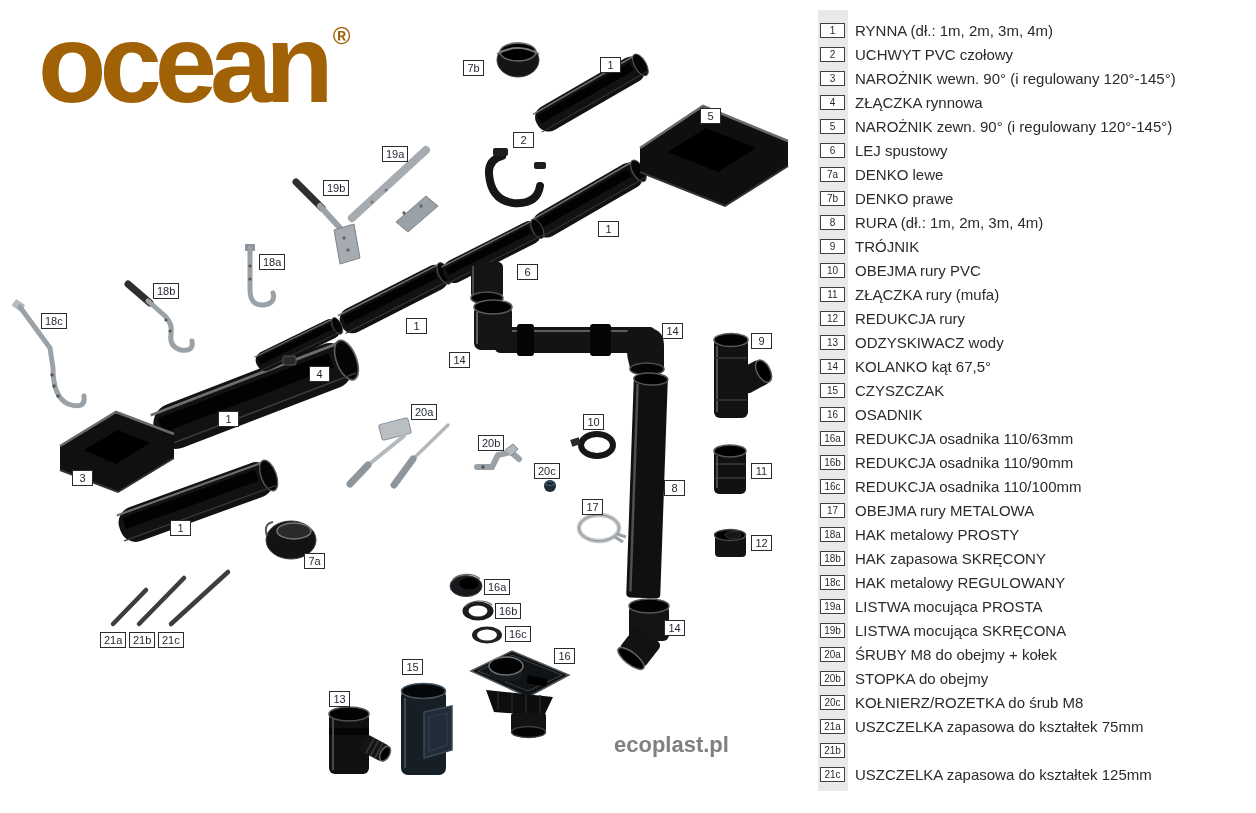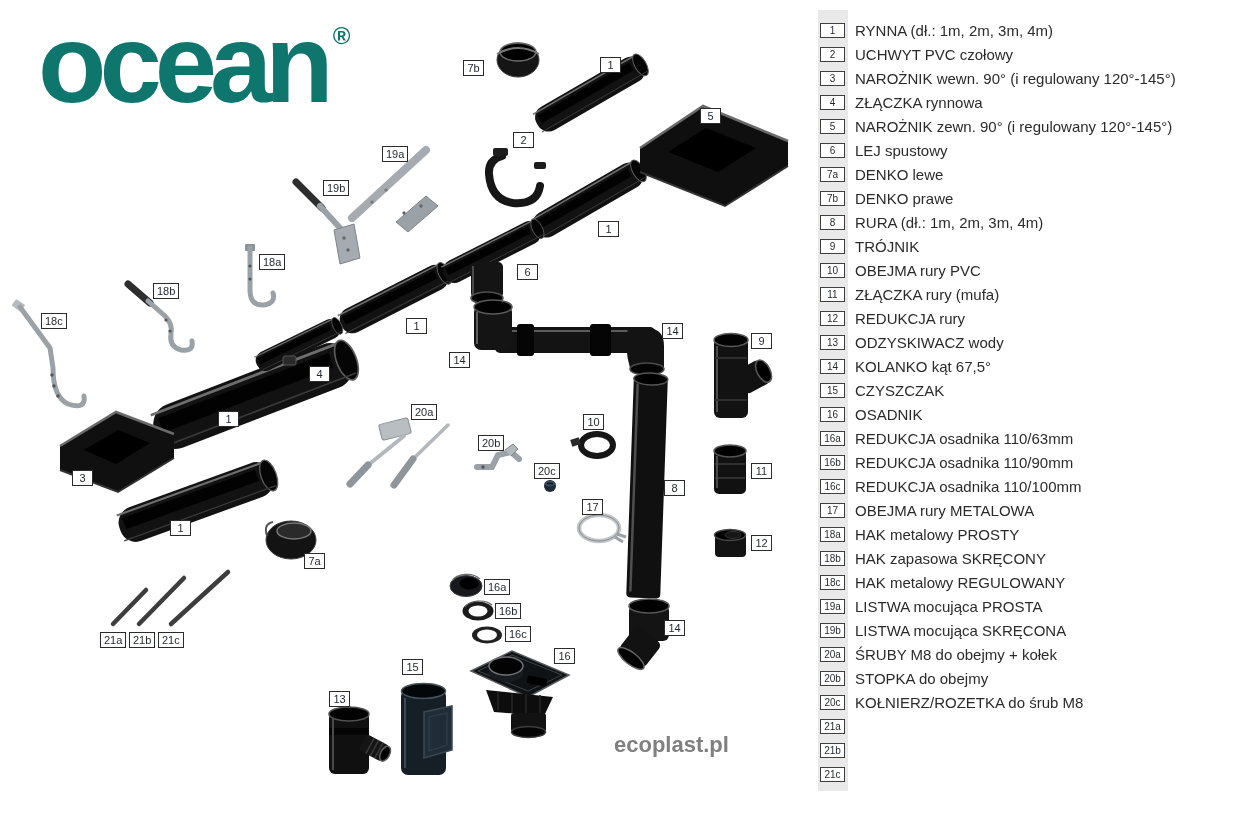--- a/index.html
+++ b/index.html
@@ -1,19 +1,19 @@
 <!DOCTYPE html>
 <html><head>
 <meta charset="utf-8">
 <style>
   html,body{margin:0;padding:0;background:#fff;}
   .stage{position:relative;width:1256px;height:813px;background:#fff;overflow:hidden;
          font-family:"Liberation Sans","DejaVu Sans",sans-serif;}
   
-  .logo{position:absolute;left:38px;top:8px;color:#0f766e;font-weight:bold;
+  .logo{position:absolute;left:38px;top:8px;color:#a16207;font-weight:bold;
         font-size:112px;letter-spacing:-7px;line-height:1;white-space:nowrap;}
   .logo .reg{font-size:24px;letter-spacing:0;vertical-align:58px;margin-left:6px;}
   
   .watermark{position:absolute;left:614px;top:732px;font-size:22px;font-weight:bold;color:#808080;}
   
   .diagram{position:absolute;left:0;top:0;}
   
   .callout{position:absolute;min-width:21px;height:16px;padding:0 3px;box-sizing:border-box;
            background:#fff;border:1.4px solid #2b2b2b;display:flex;align-items:center;justify-content:center;
            font-size:11px;color:#1f2430;line-height:1;}
@@ -421,22 +421,24 @@
       <div class="legend-row" style="top: 666px;">
       <span class="tag">20b</span>
       <span class="lbl">STOPKA do obejmy</span>
     </div>
       <div class="legend-row" style="top: 690px;">
       <span class="tag">20c</span>
       <span class="lbl">KOŁNIERZ/ROZETKA do śrub M8</span>
     </div>
       <div class="legend-row" style="top: 714px;">
       <span class="tag">21a</span>
+      <span class="lbl">USZCZELKA zapasowa do kształtek 75mm</span>
     </div>
       <div class="legend-row" style="top: 738px;">
       <span class="tag">21b</span>
     </div>
       <div class="legend-row" style="top: 762px;">
       <span class="tag">21c</span>
+      <span class="lbl">USZCZELKA zapasowa do kształtek 125mm</span>
     </div>
     </div>
 
 </div>
 
 </body></html>

